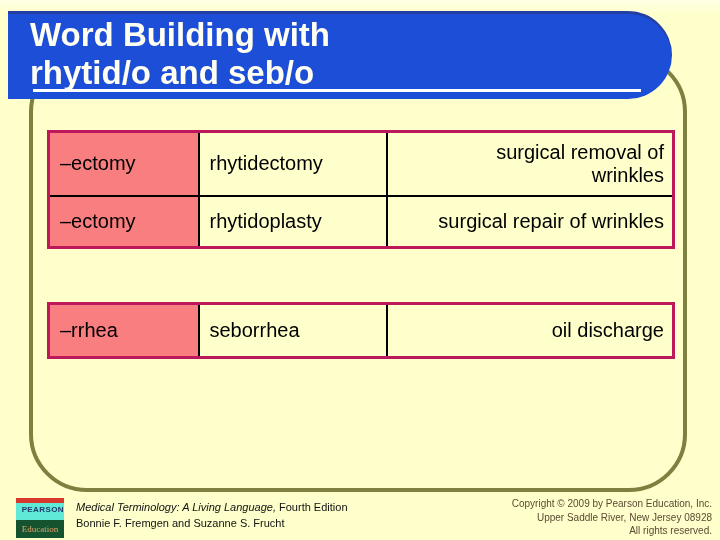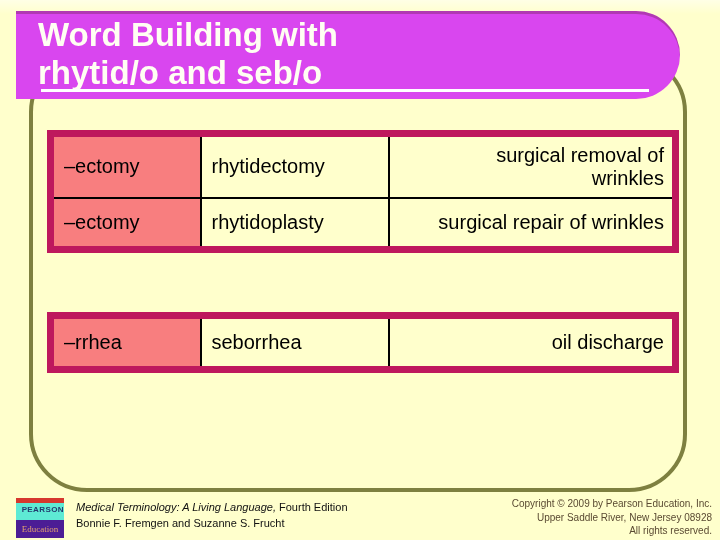--- a/index.html
+++ b/index.html
@@ -10,63 +10,63 @@
   }
 
   
   .frame {
     position:absolute; left:29px; top:54px; width:650px; height:430px;
     border:4px solid #7e8040; border-radius:58px; z-index:1;
   }
 
   
   .title-bar {
-    position:absolute; left:16px; top:11px; width:664px; height:88px;
-    background:#d946ef; border-radius:0 44px 44px 0;
+    position:absolute; left:8px; top:11px; width:664px; height:88px;
+    background:#1d4ed8; border-radius:0 44px 44px 0;
     box-shadow: inset 0 3px 0 rgba(60,20,0,0.25);
     z-index:2;
   }
   .title-text {
     position:absolute; left:22px; top:5px;
     font-size:33px; font-weight:bold; line-height:38px;
     color:#fffff2; white-space:pre-line;
   }
   .title-underline {
     position:absolute; left:25px; top:78px; width:608px; height:3px;
     background:#ffffff;
   }
 
   
   table.word-table {
     position:absolute; border-collapse:collapse; table-layout:fixed;
-    width:625px; border:7px solid #be185d; z-index:3;
+    width:625px; border:3px solid #be185d; z-index:3;
     background:#ffffcc;
   }
   table.word-table td {
     border:2px solid #000; font-size:20px; color:#000;
     padding:4px 8px 4px 10px; vertical-align:middle; overflow:hidden;
   }
   td.suffix-cell { background:#f87e7f; }
   td.def-cell { white-space:pre-line;text-align:right; }
   .tbl-a { left:47px; top:130px; }
-  .tbl-b { left:47px; top:312px; }
+  .tbl-b { left:47px; top:302px; }
   .tbl-a tr.r1 { height:64px; }
   .tbl-a tr.r2 { height:52px; }
   .tbl-b tr.r3 { height:54px; }
 
   
   .pearson-logo { position:absolute; left:16px; top:498px; width:48px; z-index:4; }
   .logo-red { height:5px; background:#d6382e; }
   .logo-mid {
     height:17px; background:#5eead4; color:#223a6e;
     font-size:8px; font-weight:bold; text-align:right; line-height:13px;
     letter-spacing:0.4px;
   }
   .logo-bot {
-    height:18px; background:#4c1d95; color:#e2a270;
+    height:18px; background:#14532d; color:#e2a270;
     font-size:9px; text-align:center; line-height:18px;
     font-family:"Liberation Serif", serif;
   }
   .book-info {
     position:absolute; left:76px; top:499px;
     font-size:11px; color:#111; line-height:16px; z-index:4;
   }
   .book-info .it { font-style:italic; }
   .copyright {
     position:absolute; right:8px; top:497px; text-align:right;

